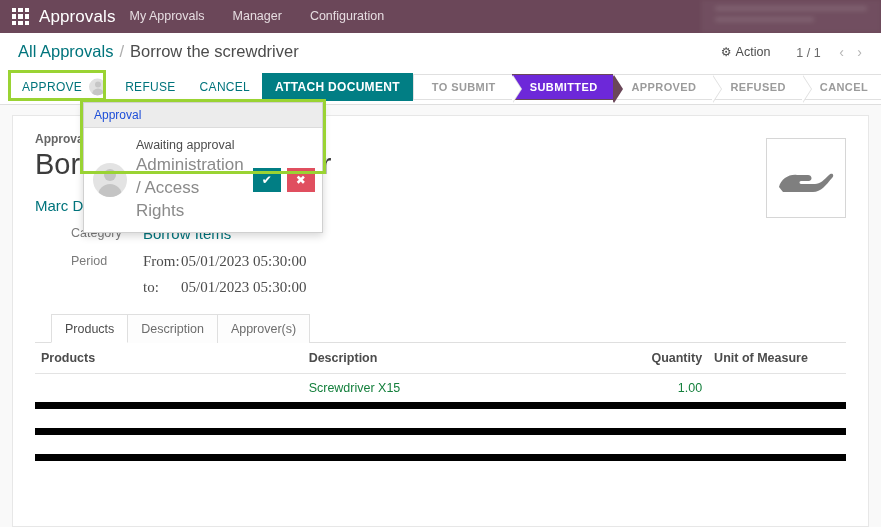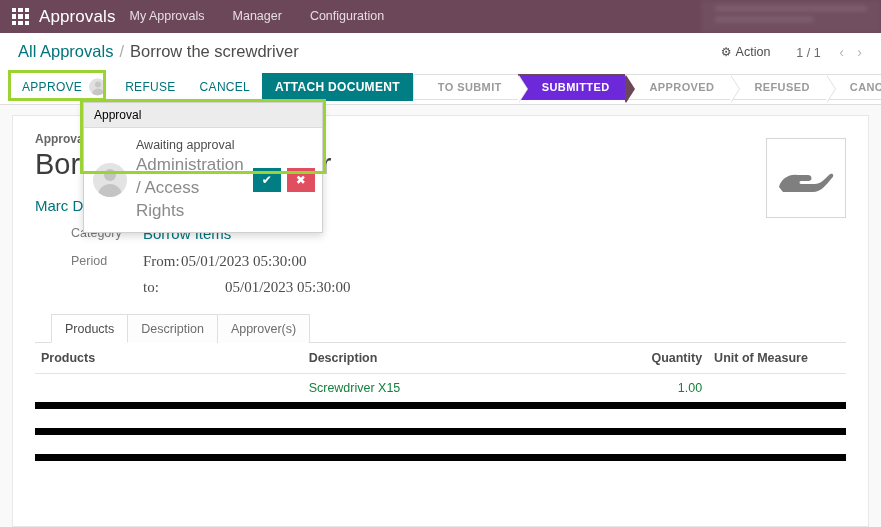--- a/index.html
+++ b/index.html
@@ -137,21 +137,21 @@
 
   
   .statusbar { display: flex; align-items: center; }
   .st {
     position: relative;
     font-size: 11px;
     font-weight: 600;
     letter-spacing: .4px;
     color: #9b9b9b;
     background: #fff;
-    padding: 6px 16px 6px 24px;
+    padding: 6px 16px 6px 18px;
     border-top: 1px solid #e0e0e0;
     border-bottom: 1px solid #e0e0e0;
     white-space: nowrap;
   }
   .st:first-child { border-left: 1px solid #e0e0e0; }
   .st:last-child { border-right: 1px solid #e0e0e0; padding-right: 14px; }
   .st::after {
     content: "";
     position: absolute;
     right: -9px; top: 0;
@@ -296,21 +296,21 @@
     background: #ffffff;
     border: 1px solid #d0d0d0;
     box-shadow: 0 3px 8px rgba(0,0,0,.16);
     z-index: 55;
   }
   .popover-header {
     background: #ececec;
     border-bottom: 1px solid #dcdcdc;
     padding: 5px 10px;
     font-size: 12px;
-    color: #000000;
+    color: #1d4ed8;
   }
   .popover-body {
     display: flex;
     align-items: center;
     padding: 9px 9px;
     gap: 9px;
   }
   .avatar {
     width: 34px; height: 34px;
     min-width: 34px;
@@ -435,21 +435,21 @@
       <div class="field-value link">Borrow Items</div>
     </div>
 
     <div class="field-row">
       <div class="field-label">Period</div>
       <div>
         <div class="period-line">
           <span class="field-value period-key">From:</span>
           <span class="field-value">05/01/2023 05:30:00</span>
         </div>
-        <div class="period-line" style="margin-top:9px;gap:44px;">
+        <div class="period-line" style="margin-top:9px;">
           <span class="field-value period-key">to:</span>
           <span class="field-value">05/01/2023 05:30:00</span>
         </div>
       </div>
     </div>
 
     <div class="tabs">
       <div class="tab active">Products</div>
       <div class="tab">Description</div>
       <div class="tab">Approver(s)</div>

